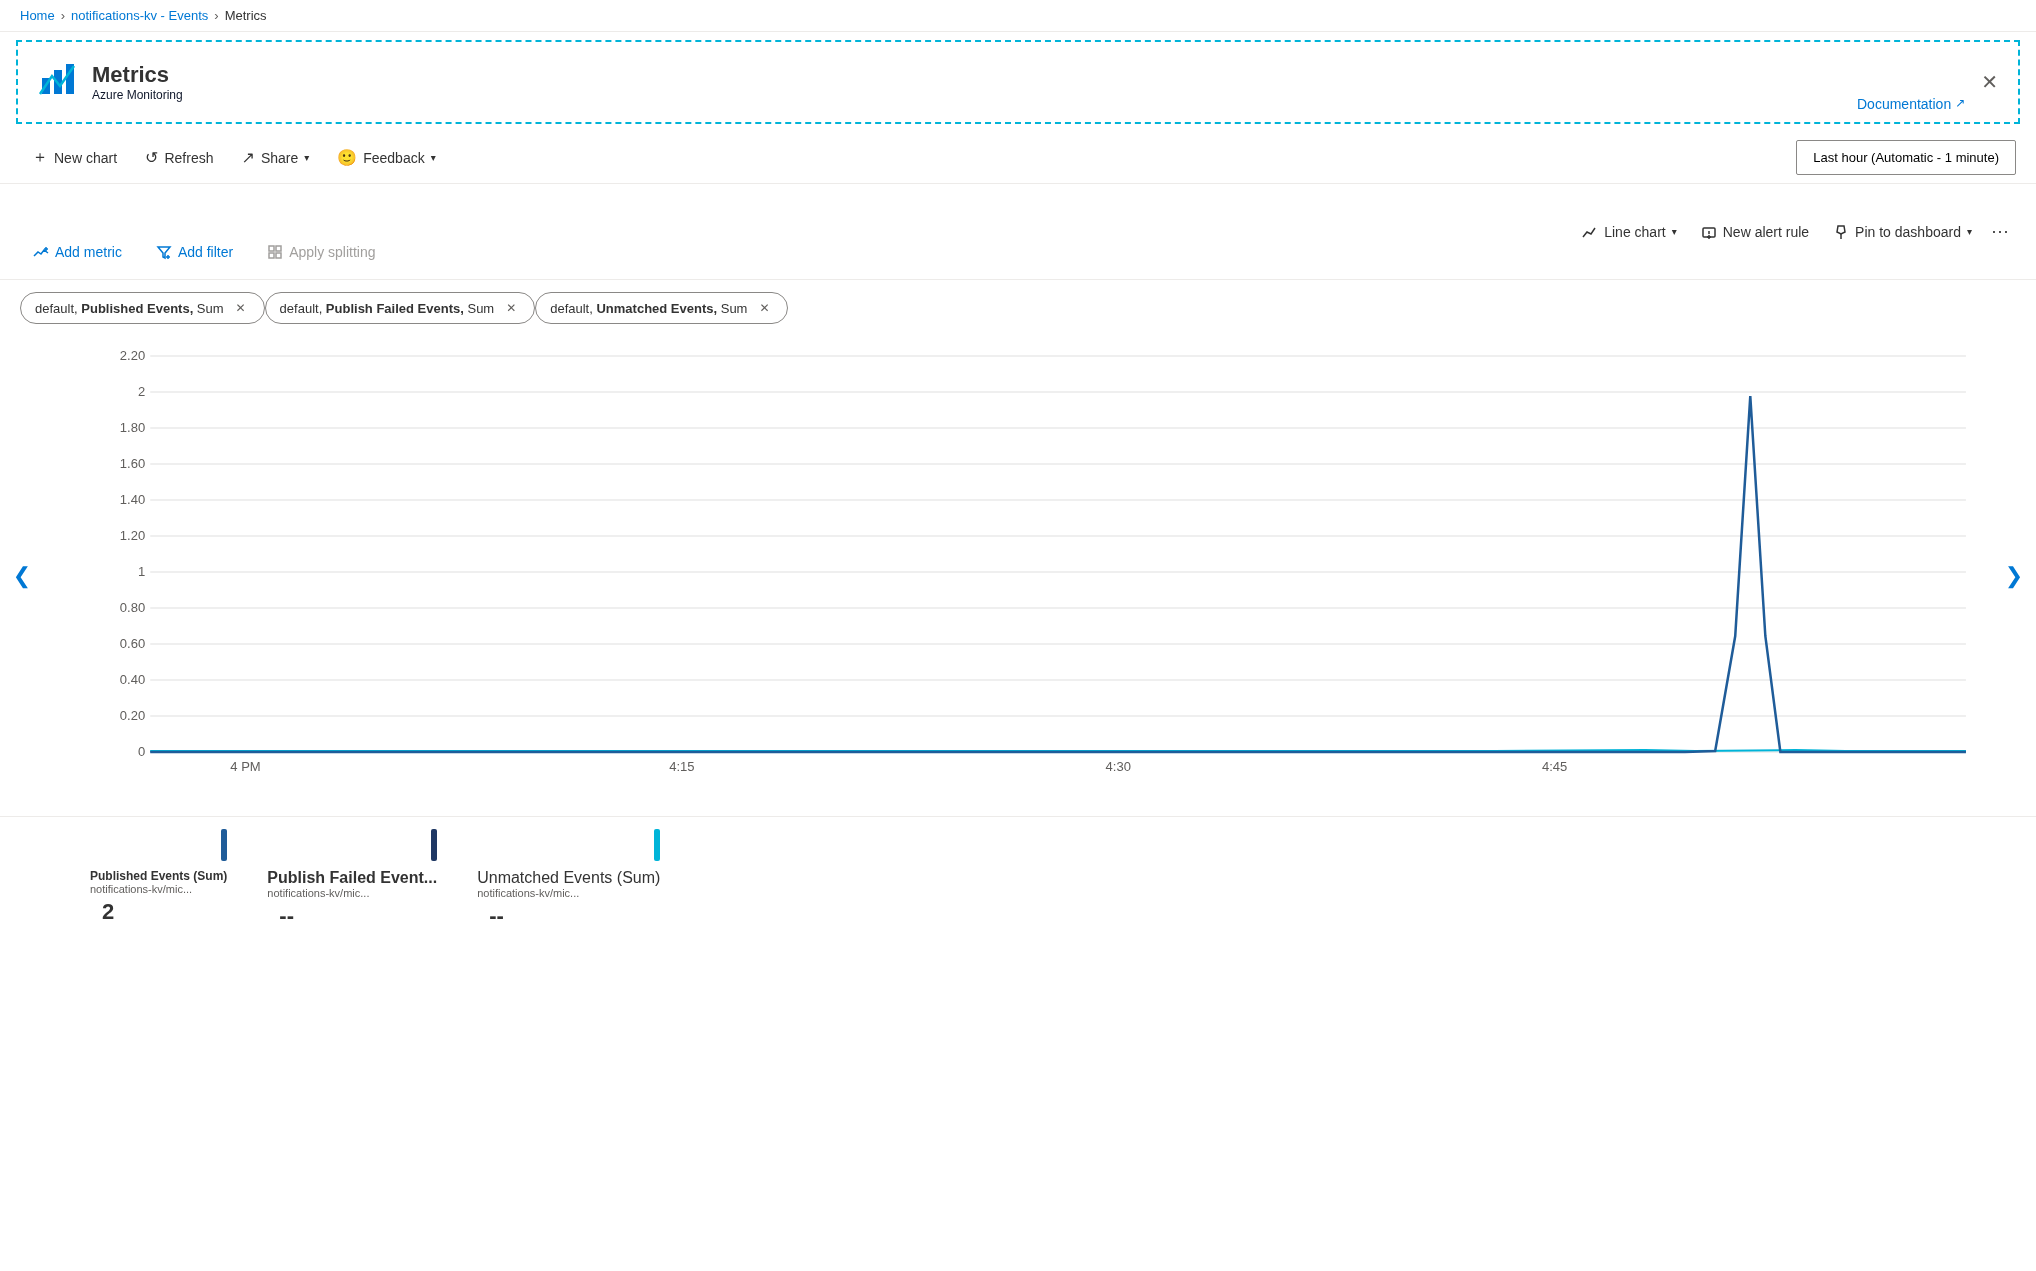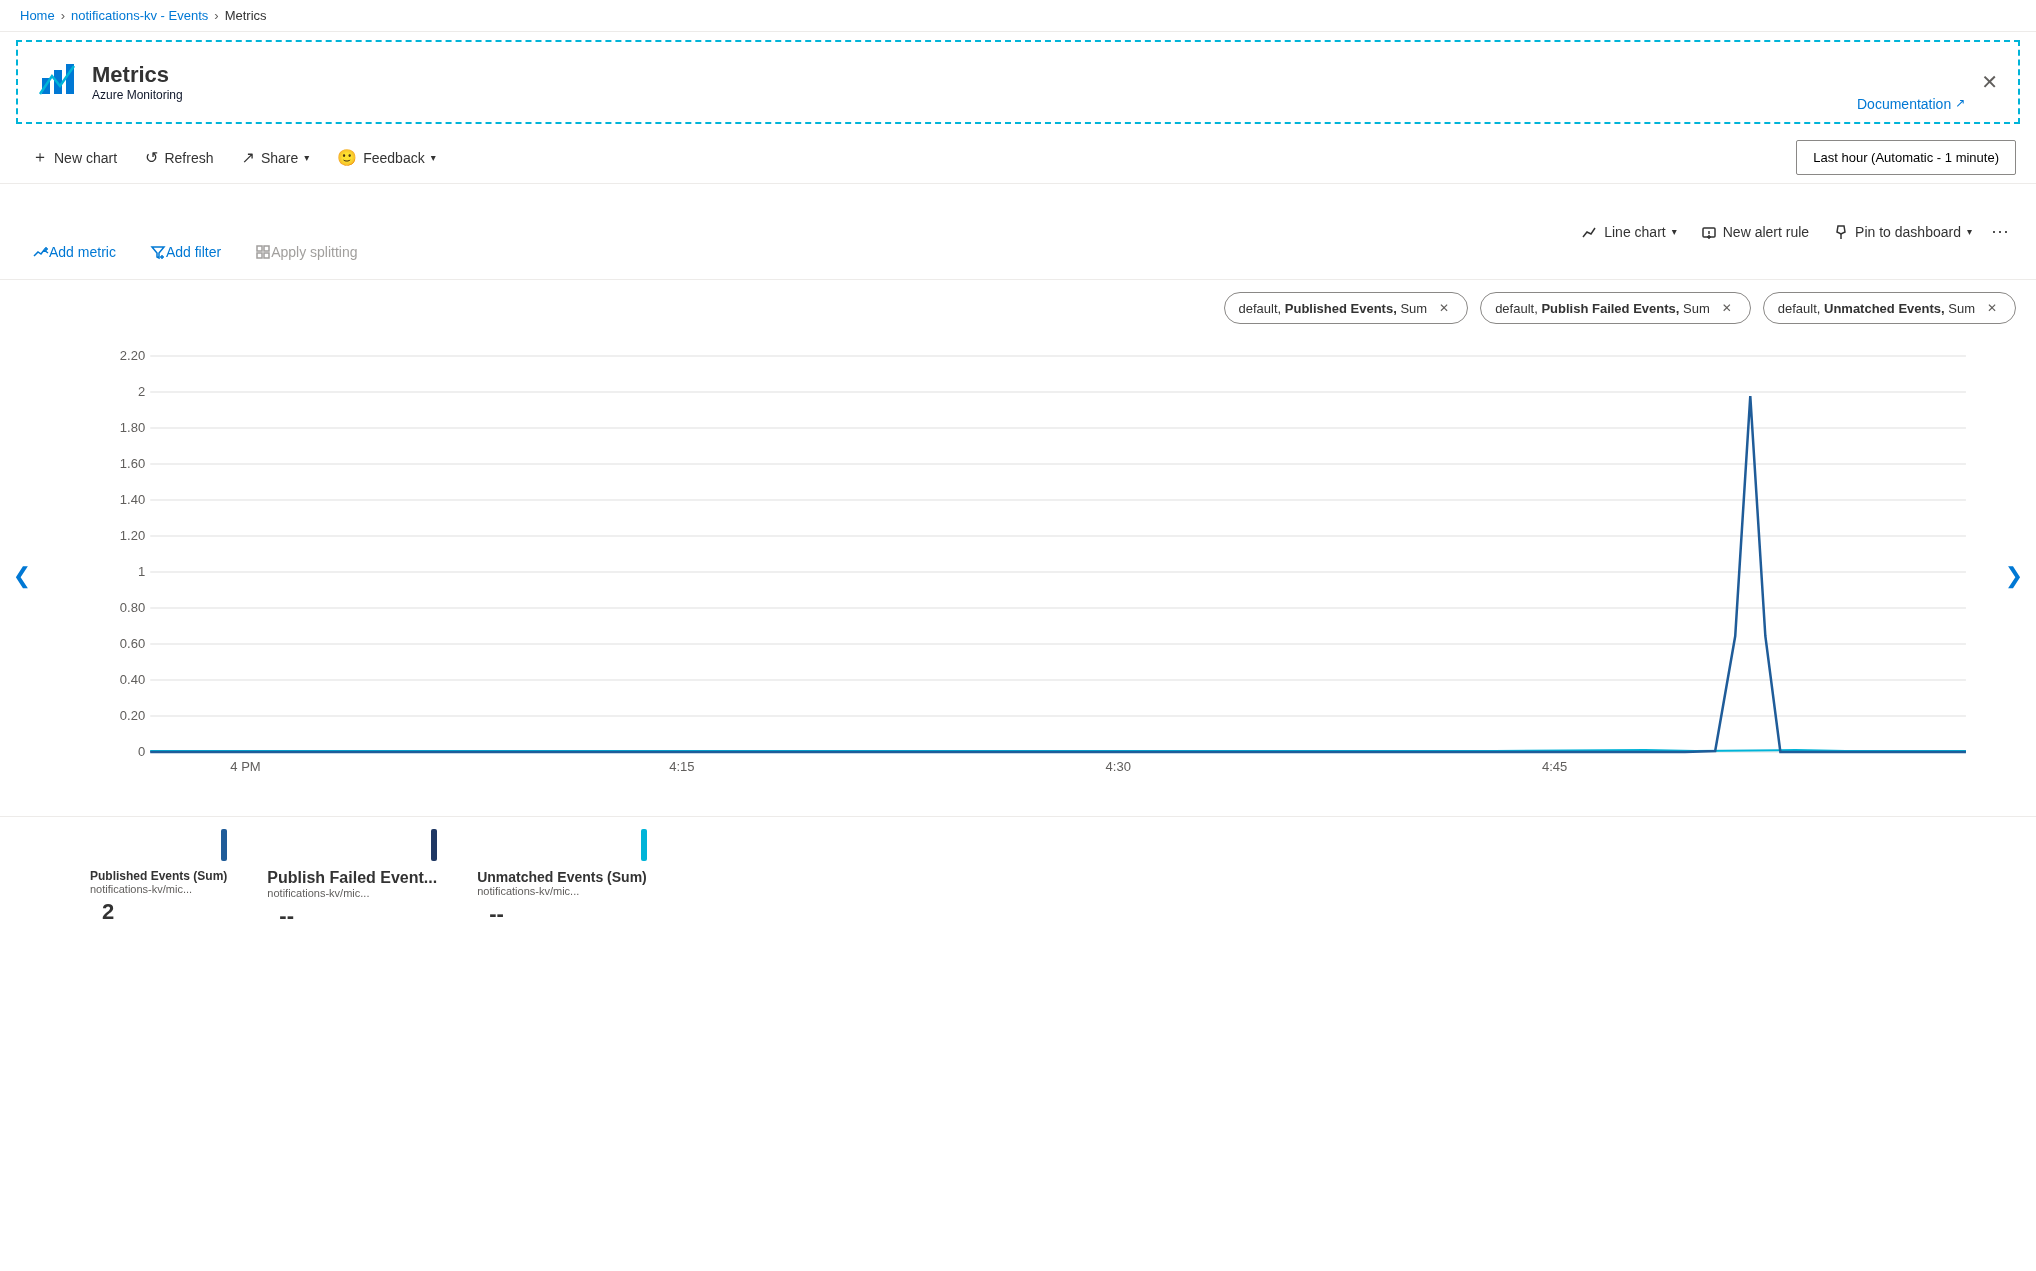--- a/index.html
+++ b/index.html
@@ -51,43 +51,42 @@
 
     
     .chart-controls {
       display: flex; align-items: center; padding: 12px 20px; gap: 8px;
       border-bottom: 1px solid #edebe9;
       justify-content: space-between;
     }
     .chart-controls-left { display: flex; align-items: center; gap: 8px; }
     .chart-controls-right { display: flex; align-items: center; }
     .ctrl-btn {
-      display: flex; 
+      display: flex; gap: 6px;
       padding: 6px 12px; border: 1px solid transparent;
       background: transparent; color: #0078d4; font-size: 14px;
       cursor: pointer; border-radius: 2px; margin-top: 41px;
     }
     .ctrl-btn-disabled { color: #a19f9d !important; cursor: default; }
     .ctrl-btn-right {
       display: flex; align-items: center; gap: 6px;
       padding: 6px 12px; border: none;
       background: transparent; color: #333; font-size: 14px;
       cursor: pointer; border-radius: 2px;
     }
     .more-btn {
       width: 32px; height: 32px; border: none; background: transparent;
       cursor: pointer; display: flex; align-items: center; justify-content: center;
       border-radius: 2px; font-size: 18px; color: #333;
     }
 
     
     .metric-pills {
-      display: flex; align-items: center; gap: 12px;
+      display: flex; align-items: center; 
       padding: 12px 20px;
-      justify-content: flex-end;
     }
     .metric-pill {
       display: flex; align-items: center; gap: 8px;
       padding: 6px 14px; border: 1px solid #8a8886; border-radius: 20px;
       font-size: 13px; background: #fff; cursor: pointer;
     }
     .metric-pill .close-pill {
       font-size: 12px; color: #605e5c; cursor: pointer;
       width: 18px; height: 18px; border-radius: 50%;
       display: flex; align-items: center; justify-content: center;
@@ -321,19 +320,19 @@
         <div style="font-size:16px;font-weight:600;">Publish Failed Event...</div>
         <div style="font-size:11px;color:#605e5c;">notifications-kv/mic...</div>
       </div>
     </div>
     <div class="legend-value">--</div>
   </div>
   <div class="legend-item">
     <div class="legend-item-header">
       <div class="legend-color-bar" style="background:#00b4d8;"></div>
       <div>
-        <div style="font-size:14px;font-weight:700;">Unmatched Events (Sum)</div>
+        <div style="font-size:16px;font-weight:400;">Unmatched Events (Sum)</div>
         <div style="font-size:11px;color:#605e5c;">notifications-kv/mic...</div>
       </div>
     </div>
     <div class="legend-value">--</div>
   </div>
 </div>
 
 </body></html>

